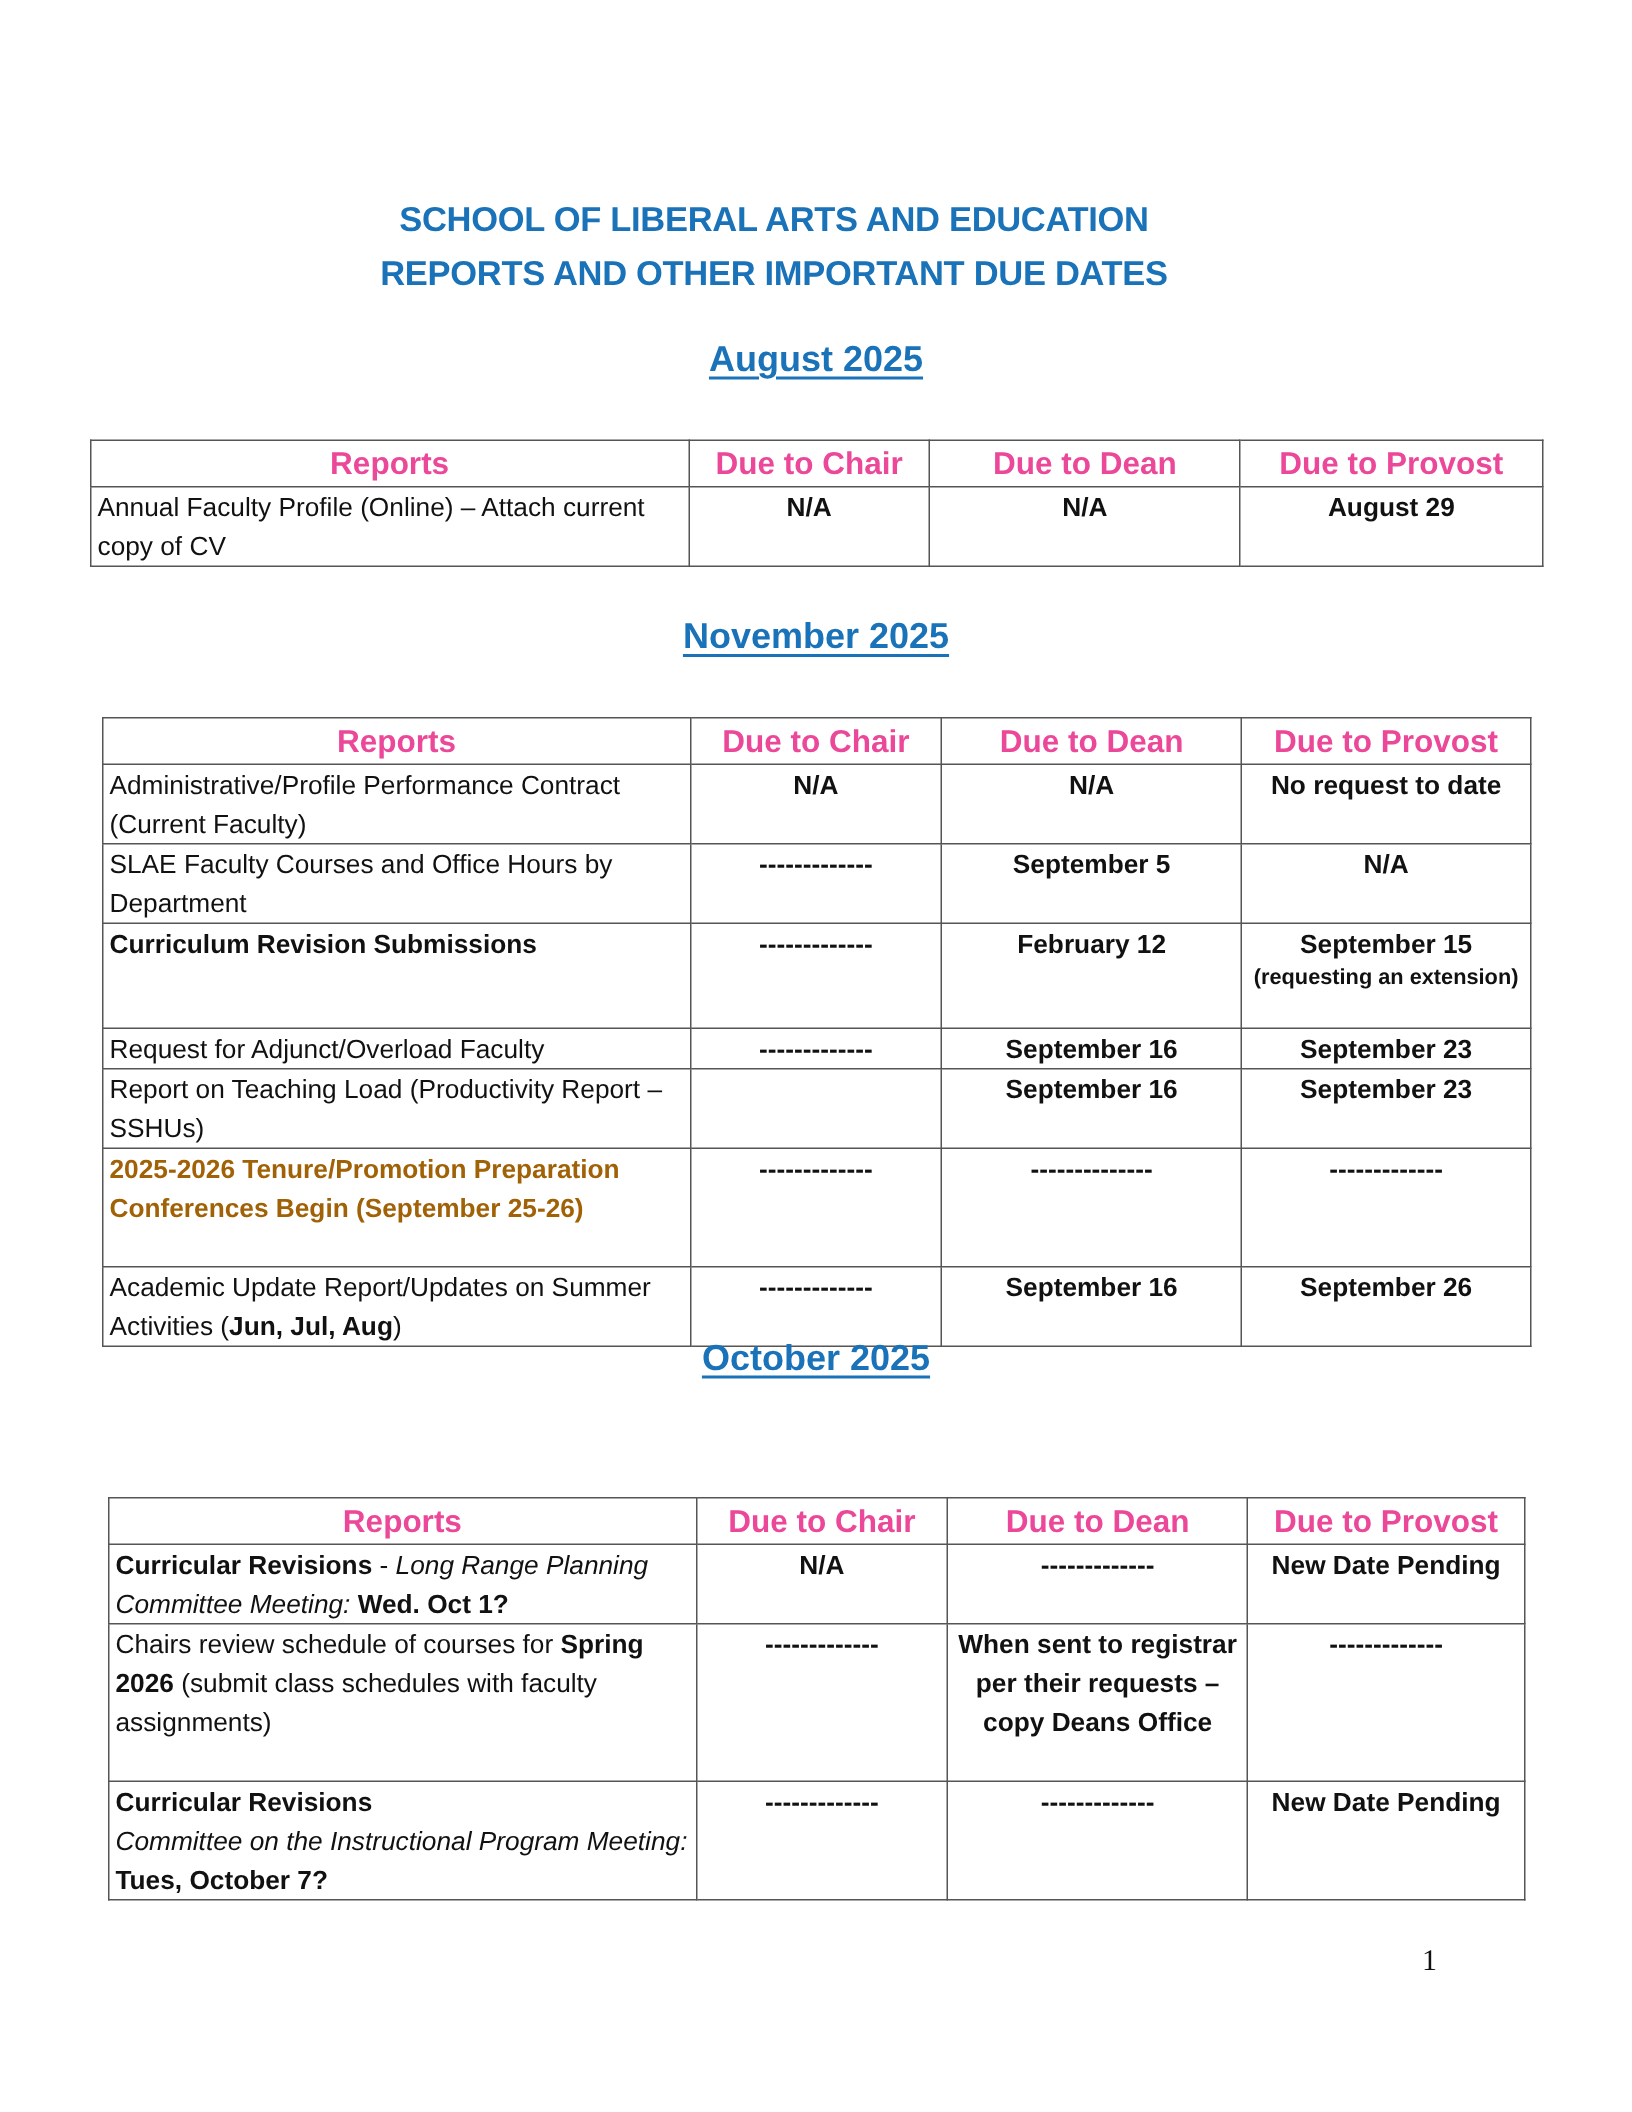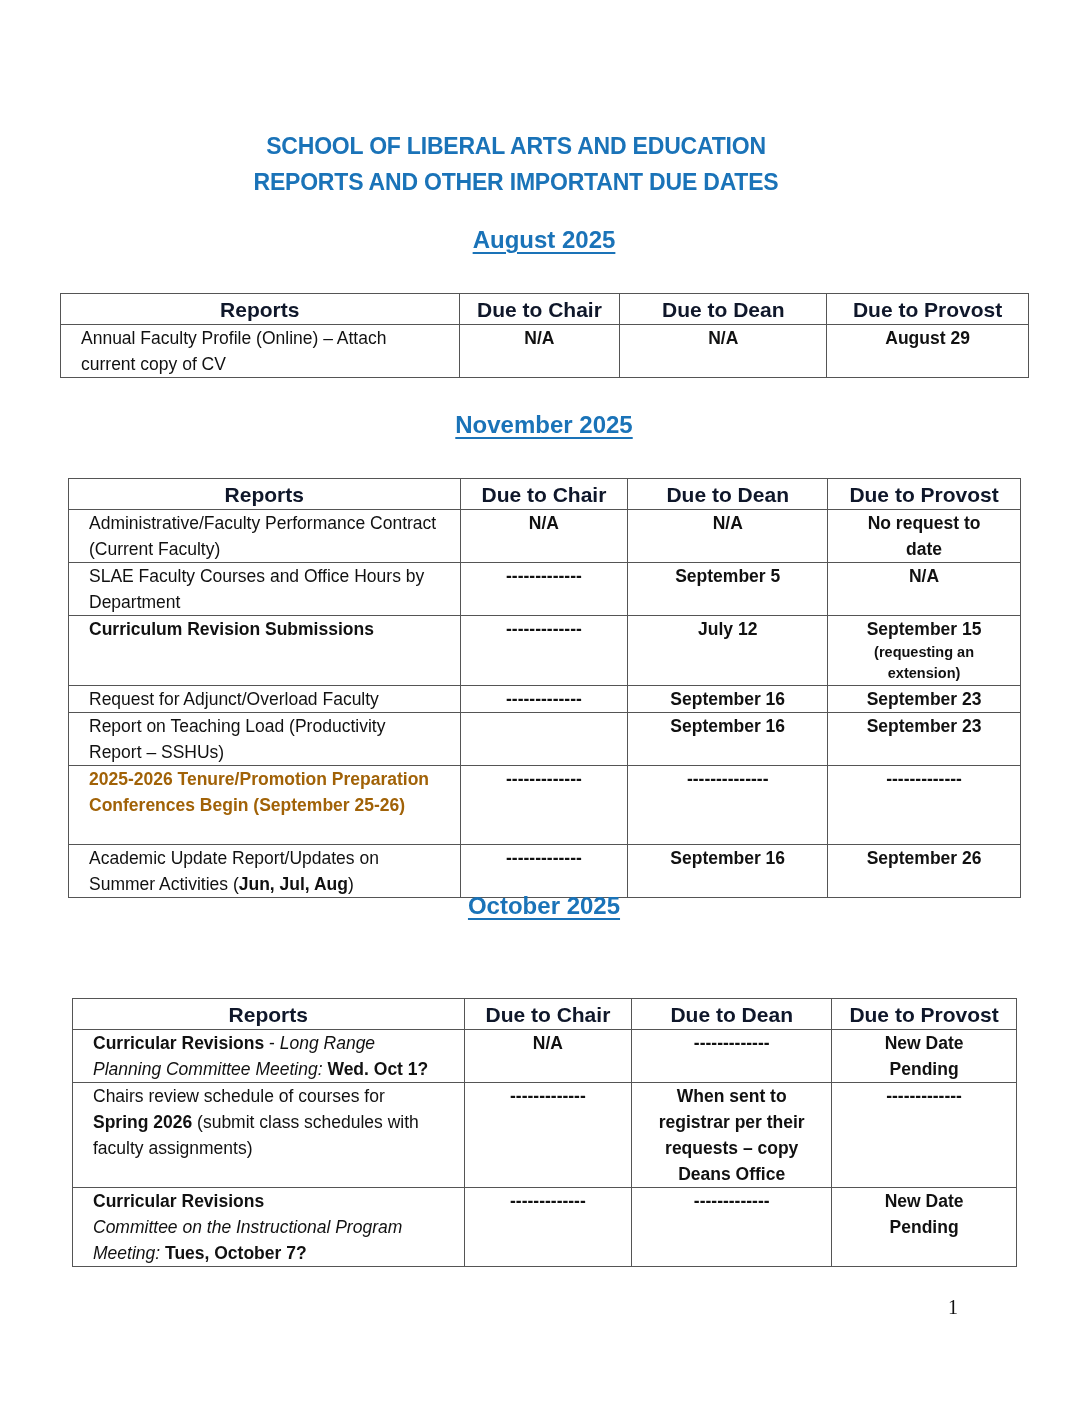--- a/index.html
+++ b/index.html
@@ -16,24 +16,24 @@
     .month {
       position: absolute; left: 0; width: 1088px; text-align: center;
       color: #1a73b8; font-weight: bold; font-size: 24px;
       text-decoration: underline; text-underline-offset: 4px;
     }
     table.dt {
       position: absolute; border-collapse: collapse;
       font-size: 17.5px; line-height: 26px;
     }
     table.dt td, table.dt th {
-      border: 1.5px solid #555; vertical-align: top; padding: 0 20px;
+      border: 1.5px solid #555; vertical-align: top; padding: 0 4px;
     }
     table.dt th {
-      color: #0f172a; font-weight: bold; font-size: 21px; text-align: center;
+      color: #ec4899; font-weight: bold; font-size: 21px; text-align: center;
       line-height: 29px; padding: 1px 6px 0 6px;
     }
     td.c { text-align: center; font-weight: bold; }
     td.mid { vertical-align: middle; }
     .blue { color: #a16207; font-weight: bold; margin-top: 47px; }
     .b { font-weight: bold; }
     .i { font-style: italic; }
     .small { font-size: 14.5px; line-height: 21px; display: block; }
     .page-num {
       position: absolute; left: 948px; top: 1296px;
@@ -81,35 +81,35 @@
       <col style="width:193px">
     </colgroup>
   <tbody>
       <tr>
     <th>Reports</th>
     <th>Due to Chair</th>
     <th>Due to Dean</th>
     <th>Due to Provost</th>
   </tr>
   <tr style="height:53px;">
-    <td>Administrative/Faculty Performance Contract (Current Faculty)</td>
+    <td>Administrative/Profile Performance Contract (Current Faculty)</td>
     <td class="c">N/A</td>
     <td class="c">N/A</td>
     <td class="c">No request to date</td>
   </tr>
   <tr style="height:53px;margin-top:28px;">
     <td>SLAE Faculty Courses and Office Hours by Department</td>
     <td class="c">-------------</td>
     <td class="c">September 5</td>
     <td class="c">N/A</td>
   </tr>
   <tr style="height:70px;">
     <td class="b">Curriculum Revision Submissions</td>
     <td class="c">-------------</td>
-    <td class="c">July 12</td>
+    <td class="c">February 12</td>
     <td class="c">
       <span>September 15</span>
       <span class="small">(requesting an extension)</span>
     </td>
   </tr>
   <tr style="height:27px;">
     <td>Request for Adjunct/Overload Faculty</td>
     <td class="c">-------------</td>
     <td class="c">September 16</td>
     <td class="c">September 23</td>

